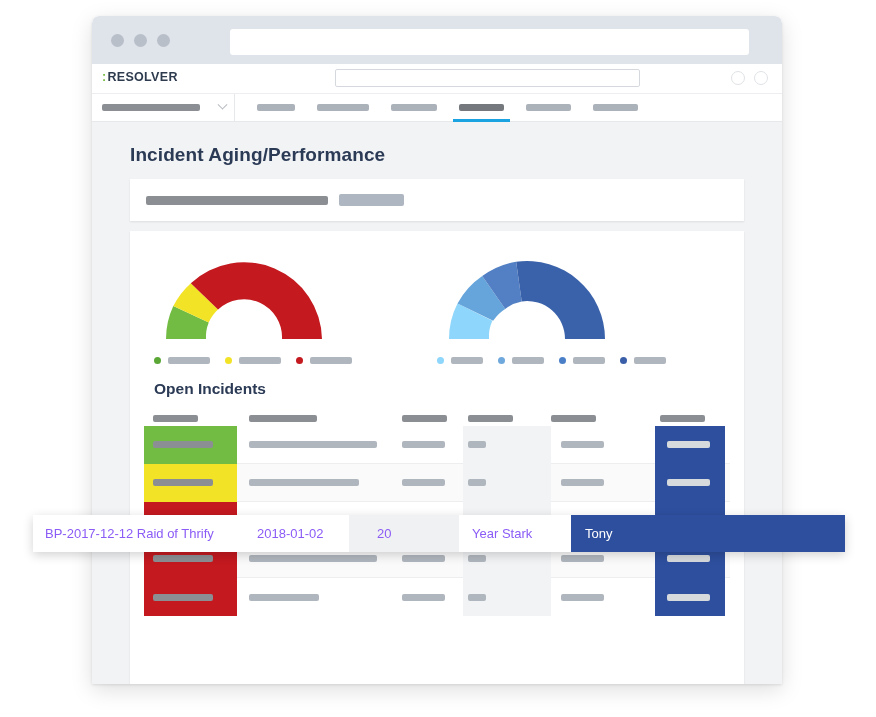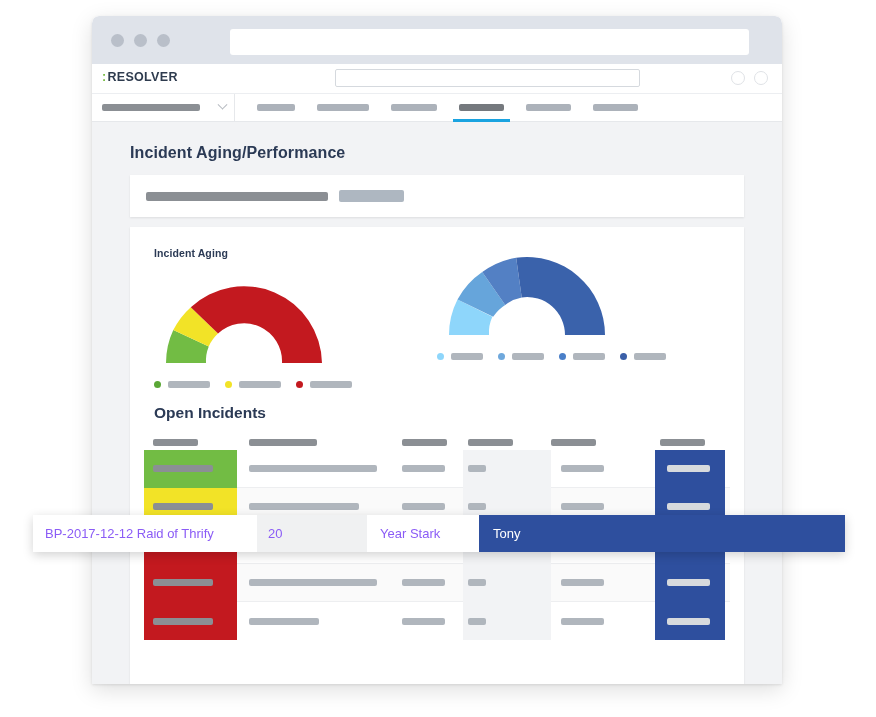--- a/index.html
+++ b/index.html
@@ -93,21 +93,21 @@
   }
 
   
   .page {
     background: #f2f3f5;
     height: 582px;
     padding: 0 38px;
     position: relative;
   }
   .page-title {
-    font-size: 16px; font-weight: 700; color: #2b3a55;
+    font-size: 19px; font-weight: 700; color: #2b3a55;
     letter-spacing: 0.1px;
     padding-top: 22px; padding-bottom: 13px;
   }
   .card {
     background: #ffffff;
     box-shadow: 0 1px 2px rgba(0,0,0,0.09);
   }
   .filter-card {
     height: 42px; display: flex; align-items: center; padding-left: 16px; gap: 11px;
   }
@@ -166,21 +166,21 @@
     font-size: 13px;
   }
   .ov-badge {
     width: 131px; background: #c3191f; color: #ffffff;
     display: flex; align-items: center; justify-content: center;
     font-size: 12.5px;
   }
   .ov-cell { display: flex; align-items: center; color: #8b5cf6; }
   .ov-name  { width: 224px; background: #ffffff; padding-left: 12px; }
   .ov-date  { width: 92px; background: #ffffff; }
-  .ov-num   { width: 110px; background: #f0f1f2; padding-left: 11px; }
+  .ov-num   { width: 110px; background: #f0f1f2; padding-left: 28px; }
   .ov-owner { width: 112px; background: #ffffff; padding-left: 13px; }
   .ov-action {
     flex: 1; background: #2e4f9e; color: #ffffff;
     display: flex; align-items: center; padding-left: 14px;
   }
 </style>
 </head>
 <body>
 
 <div class="browser-window">
@@ -236,21 +236,20 @@
     <div class="card filter-card">
       <span class="filter-bar-1"></span>
       <span class="filter-bar-2"></span>
     </div>
 
     <div class="card main-card">
 
       <div class="gauges">
 
         <div class="gauge-block left">
-          <div class="gauge-title">Incident Aging</div>
           <svg class="gauge-svg" width="180" height="90" viewBox="0 0 180 90">
 
             <path d="M 12 88 A 78 78 0 0 1 19.30 55.08 L 54.75 71.46 A 38 38 0 0 0 52 88 Z" fill="#72bc44"></path>
 
             <path d="M 19.30 55.08 A 78 78 0 0 1 36.80 32.17 L 64.06 58.57 A 38 38 0 0 0 54.75 71.46 Z" fill="#f2e327"></path>
 
             <path d="M 36.80 32.17 A 78 78 0 0 1 168 88 L 128 88 A 38 38 0 0 0 64.06 58.57 Z" fill="#c3191f"></path>
           </svg>
           <div class="legend-row">
             <div class="legend-item">
@@ -429,16 +428,17 @@
             </div>
         </div>
       </div>
 
     </div>
   </div>
 </div>
 
 <div class="overlay-row">
   <div class="ov-cell ov-name">BP-2017-12-12 Raid of Thrify</div>
+  <div class="ov-cell ov-date">2018-01-02</div>
   <div class="ov-cell ov-num">20</div>
   <div class="ov-cell ov-owner">Year Stark</div>
   <div class="ov-action">Tony</div>
 </div>
 
 </body></html>

